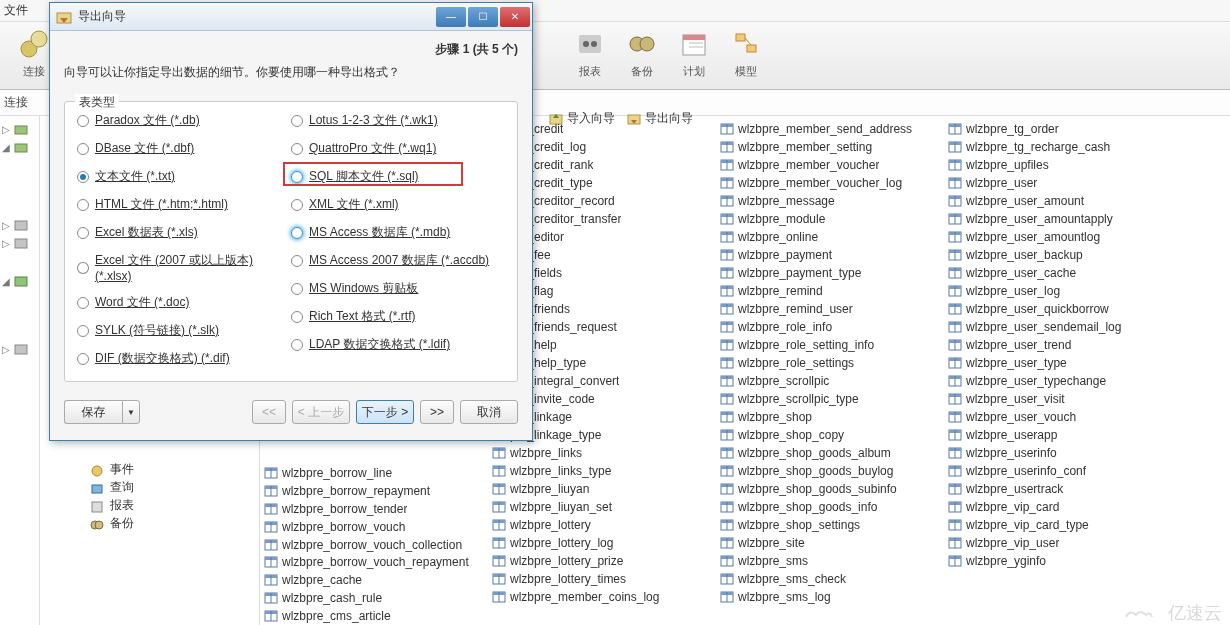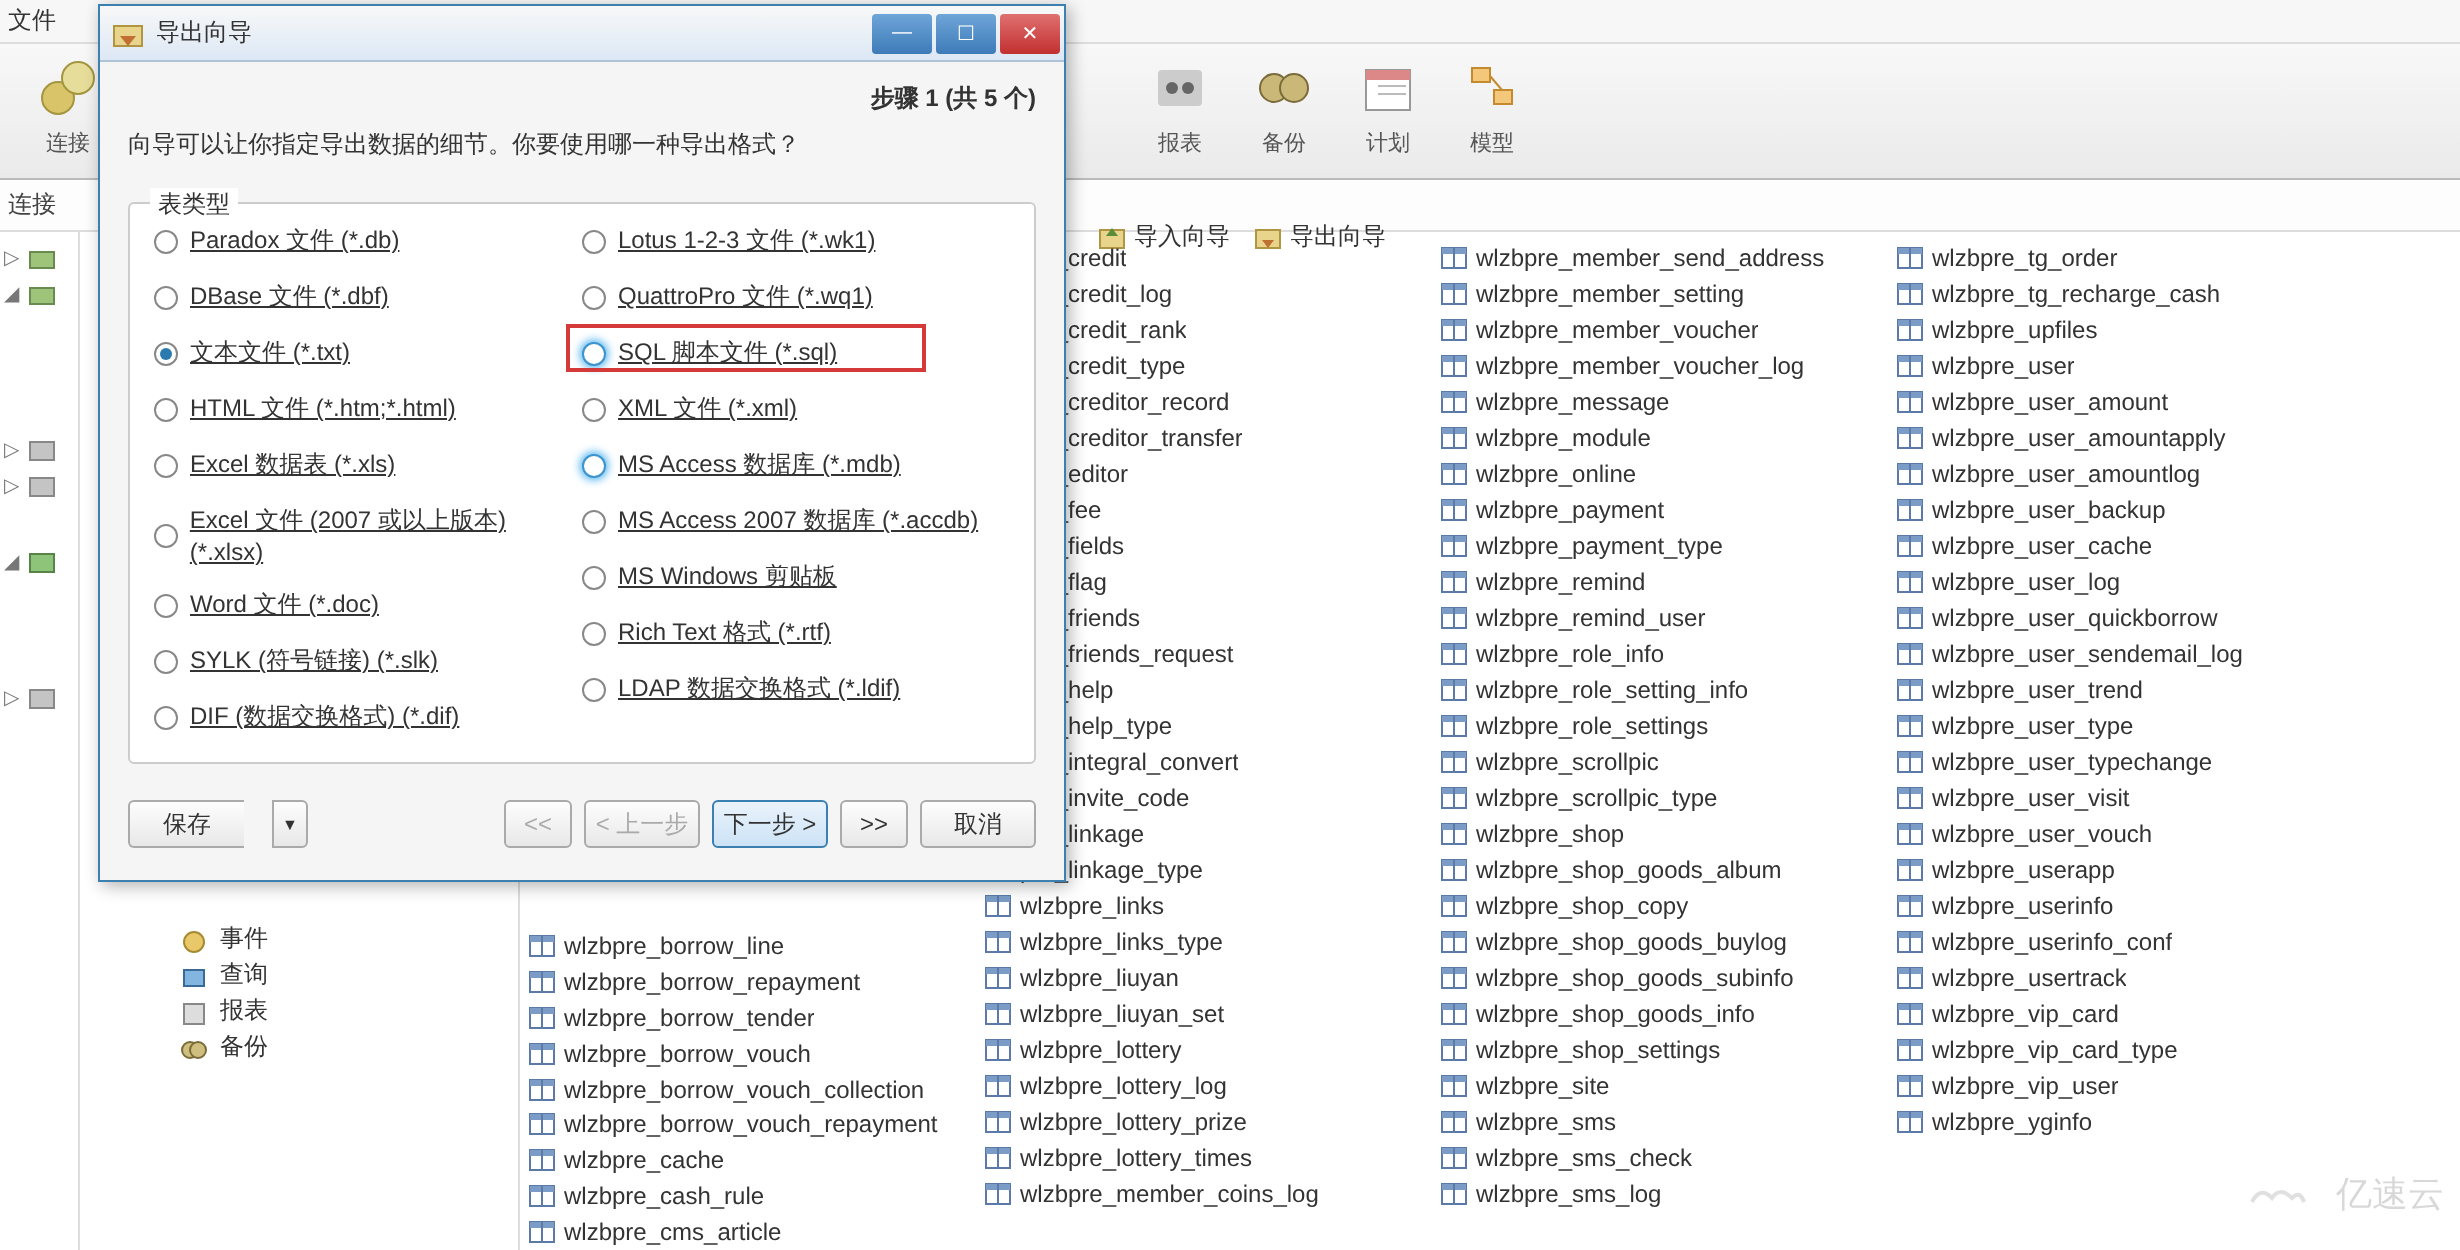--- a/index.html
+++ b/index.html
@@ -57,25 +57,25 @@
   .radio{ width:12px;height:12px;border-radius:50%;border:1px solid #888; display:flex;align-items:center;justify-content:center; background:#fff;}
   .radio.selected::after{ content:''; width:6px;height:6px;border-radius:50%;background:#2a7ab0;}
   .radio.highlight{ box-shadow: 0 0 4px 1px #4db1f0; border-color:#3d93cc;}
   .highlight-box{ border:2px solid #d43a3a; position:absolute; }
   .dlg-footer{ display:flex; justify-content:space-between; align-items:center; margin-top:18px;}
   .dlg-footer-right{ display:flex; gap:6px;}
   .btn{ min-width:58px; height:24px; border:1px solid #aaa; background:linear-gradient(#fdfdfd,#e8e8e8); border-radius:3px; display:flex;align-items:center;justify-content:center; cursor:pointer; font-size:12px;}
   .btn.small{min-width:34px;}
   .btn.primary{ border-color:#3c7fb1; background:linear-gradient(#eaf3fb,#cce3f6);}
   .btn.disabled{ color:#aaa; cursor:not-allowed;}
-  .save-grp{display:flex;gap:14px;align-items:flex-end;}
+  .save-grp{display:flex;gap:0;align-items:flex-end;}
   .save-grp .btn:first-child{border-radius:3px 0 0 3px; border-right:none;}
   .save-grp .btn:last-child{border-radius:0 3px 3px 0; min-width:18px; font-size:8px;}
   
-  .watermark{ position:absolute; right:8px; bottom:16px; opacity:0.25; font-size:18px; color:#666; display:flex;align-items:center;gap:15px;text-align:right;}
+  .watermark{ position:absolute; right:8px; bottom:0; opacity:0.25; font-size:18px; color:#666; display:flex;align-items:center;gap:15px;text-align:right;}
 </style>
 </head>
 <body>
 
 <div class="menubar">
   <span>文件</span>
   <span>查看</span>
   <span>收藏夹</span>
   <span>工具</span>
   <span>窗口</span>
@@ -664,29 +664,29 @@
             <line x1="7" y1="2" x2="7" y2="12" stroke="#5b7aa8"></line>
           </svg>
           <span class="file-name">wlzbpre_shop</span>
         </div>
         <div class="file-item">
           <svg class="file-icon" width="14" height="14">
             <rect x="1" y="2" width="12" height="10" fill="#fff" stroke="#5b7aa8"></rect>
             <rect x="1" y="2" width="12" height="3" fill="#7a9cc6"></rect>
             <line x1="7" y1="2" x2="7" y2="12" stroke="#5b7aa8"></line>
           </svg>
+          <span class="file-name">wlzbpre_shop_copy</span>
+        </div>
+        <div class="file-item">
+          <svg class="file-icon" width="14" height="14">
+            <rect x="1" y="2" width="12" height="10" fill="#fff" stroke="#5b7aa8"></rect>
+            <rect x="1" y="2" width="12" height="3" fill="#7a9cc6"></rect>
+            <line x1="7" y1="2" x2="7" y2="12" stroke="#5b7aa8"></line>
+          </svg>
           <span class="file-name">wlzbpre_shop_goods_album</span>
-        </div>
-        <div class="file-item">
-          <svg class="file-icon" width="14" height="14">
-            <rect x="1" y="2" width="12" height="10" fill="#fff" stroke="#5b7aa8"></rect>
-            <rect x="1" y="2" width="12" height="3" fill="#7a9cc6"></rect>
-            <line x1="7" y1="2" x2="7" y2="12" stroke="#5b7aa8"></line>
-          </svg>
-          <span class="file-name">wlzbpre_shop_copy</span>
         </div>
         <div class="file-item">
           <svg class="file-icon" width="14" height="14">
             <rect x="1" y="2" width="12" height="10" fill="#fff" stroke="#5b7aa8"></rect>
             <rect x="1" y="2" width="12" height="3" fill="#7a9cc6"></rect>
             <line x1="7" y1="2" x2="7" y2="12" stroke="#5b7aa8"></line>
           </svg>
           <span class="file-name">wlzbpre_shop_goods_buylog</span>
         </div>
         <div class="file-item">

